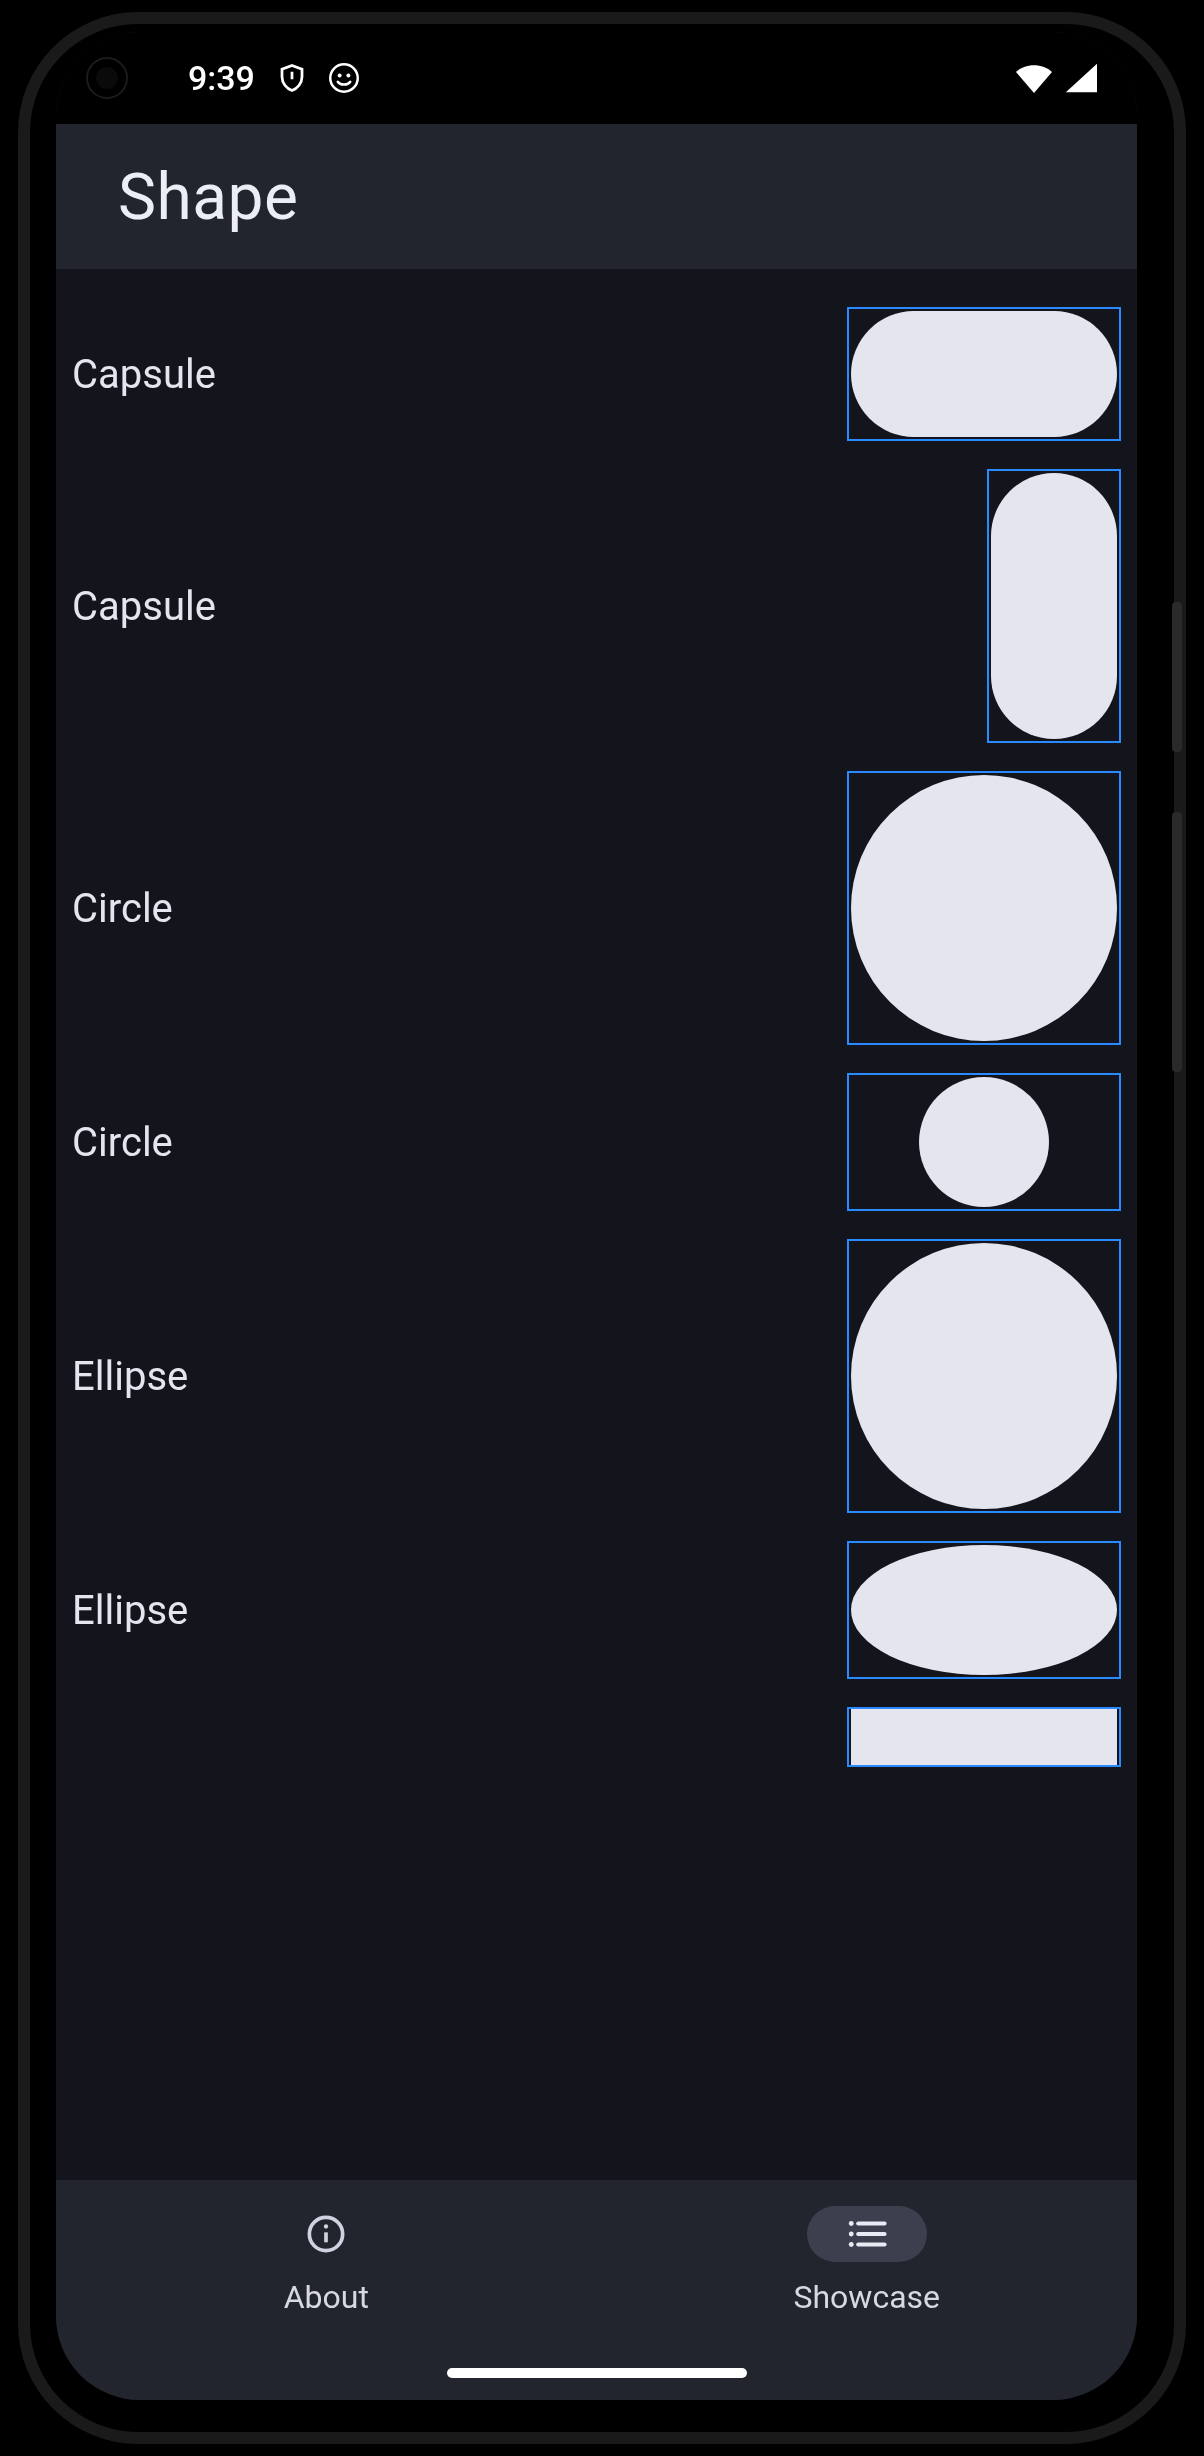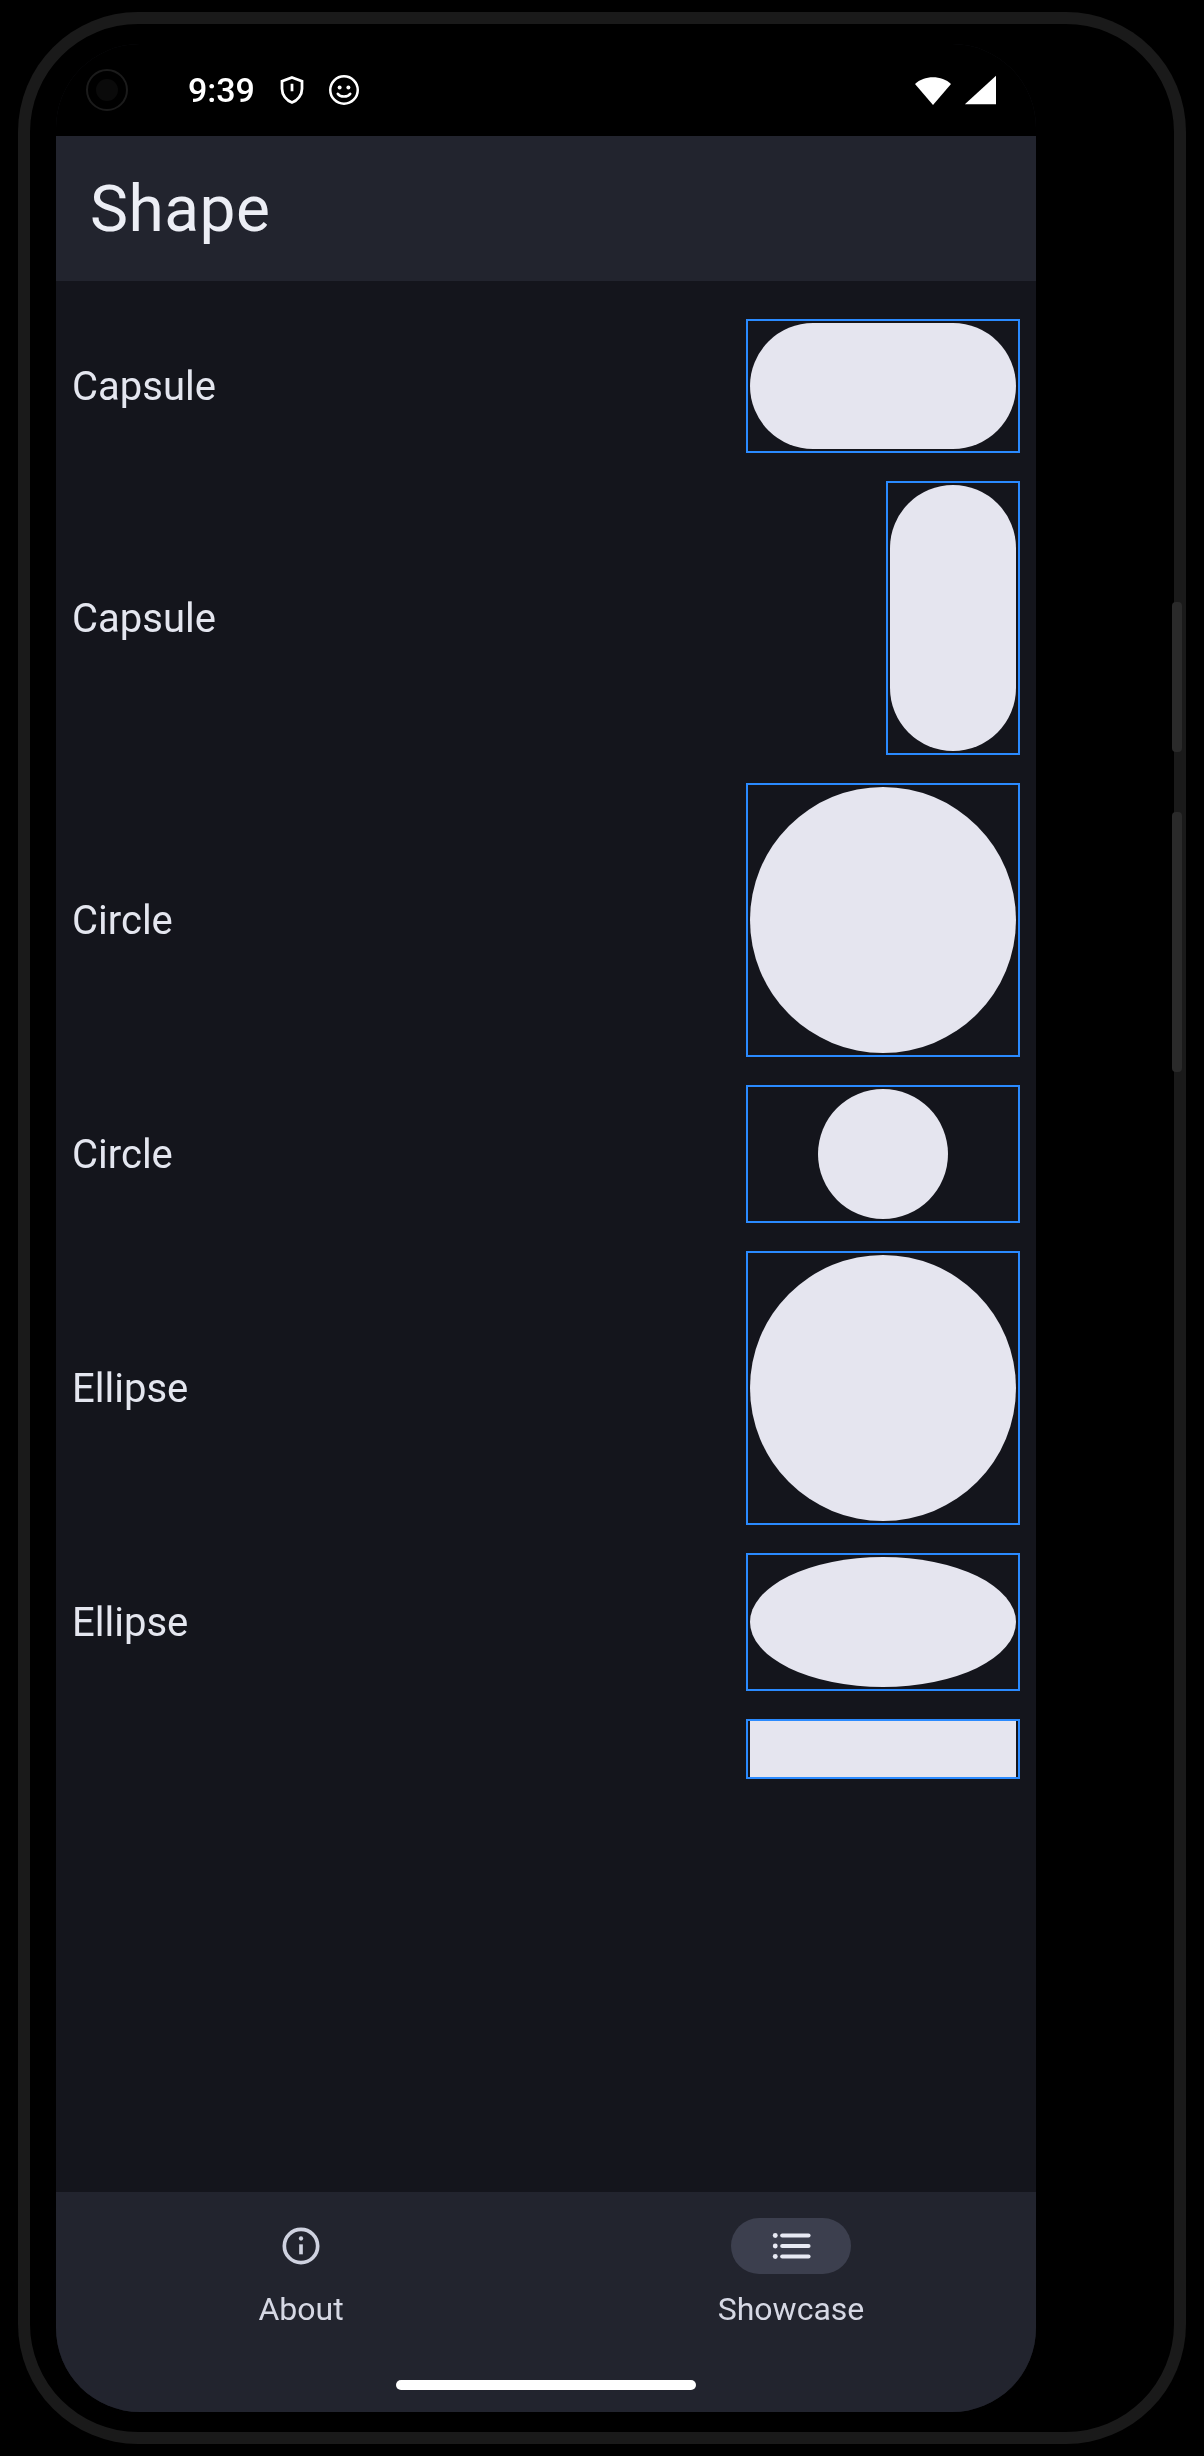--- a/index.html
+++ b/index.html
@@ -18,22 +18,22 @@
     width: 1168px;
     height: 2432px;
     border-radius: 120px;
     background: #000;
     box-shadow: inset 0 0 0 12px #1a1a1a;
     overflow: hidden;
   }
   .screen {
     position: absolute;
     left: 38px;
-    top: 32px;
-    width: 980px;
+    top: 20px;
+    width: 1081px;
     height: 2368px;
     border-radius: 84px;
     background: #14151c;
     overflow: hidden;
     display: flex;
     flex-direction: column;
   }
   
   .statusbar {
     height: 92px;
@@ -85,20 +85,21 @@
     font-size:40px;
     font-weight:400;
     padding-right:6px;
   }
   .appbar-title {
     color:#eceef5;
     font-size:64px;
     font-weight:400;
     padding: 18px 0 6px 4px;
     letter-spacing: 0.5px;
+    margin-left: 28px;
   }
   
   .content {
     flex:1;
     background: #14151c;
     overflow: hidden;
     padding-top: 24px;
   }
   .row {
     display:flex;

